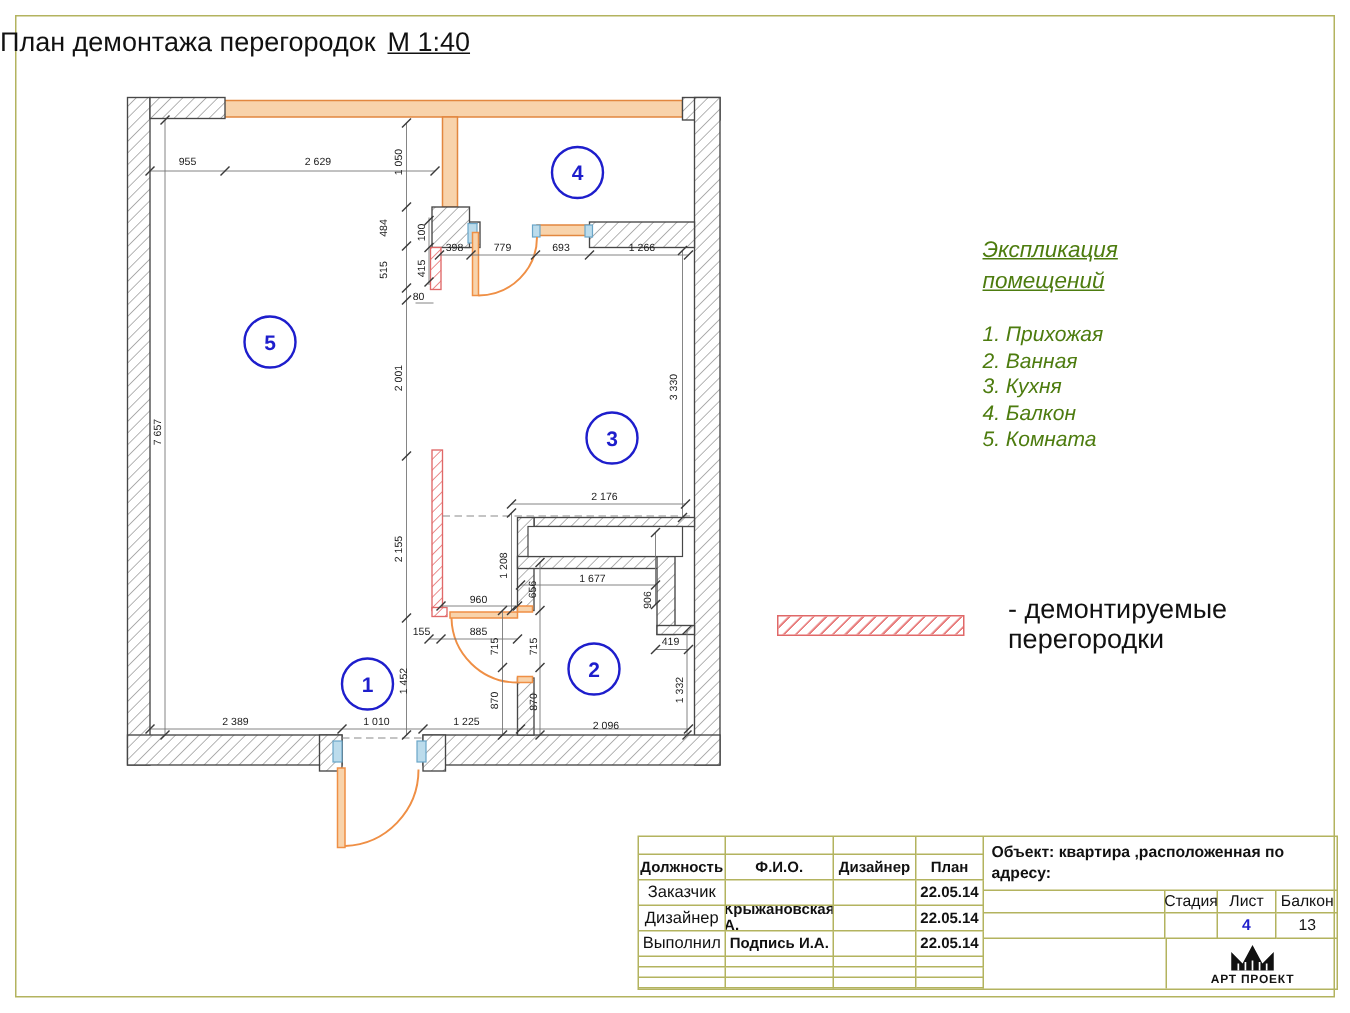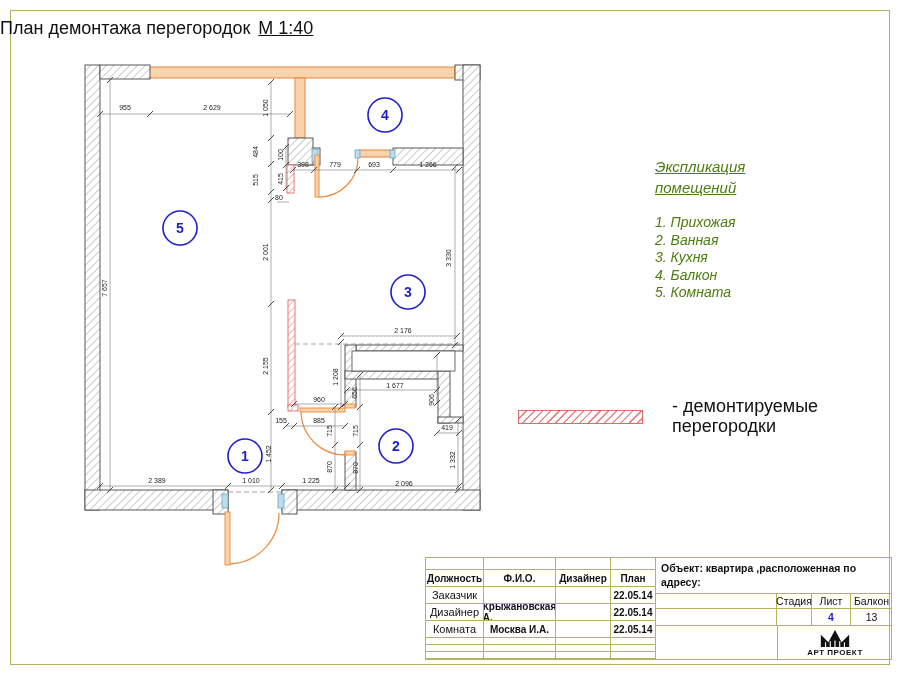--- a/index.html
+++ b/index.html
@@ -272,22 +272,22 @@
       <div class="hd">Дизайнер</div>
       <div class="hd">План</div>
       <div class="role">Заказчик</div>
       <div class="fio"></div>
       <div></div>
       <div class="date">22.05.14</div>
       <div class="role">Дизайнер</div>
       <div class="fio">Крыжановская А.</div>
       <div></div>
       <div class="date">22.05.14</div>
-      <div class="role">Комната</div>
-      <div class="fio">Москва И.А.</div>
+      <div class="role">Выполнил</div>
+      <div class="fio">Подпись И.А.</div>
       <div></div>
       <div class="date">22.05.14</div>
       <div></div>
         <div></div>
         <div></div>
         <div></div>
       <div></div>
         <div></div>
         <div></div>
         <div></div>

